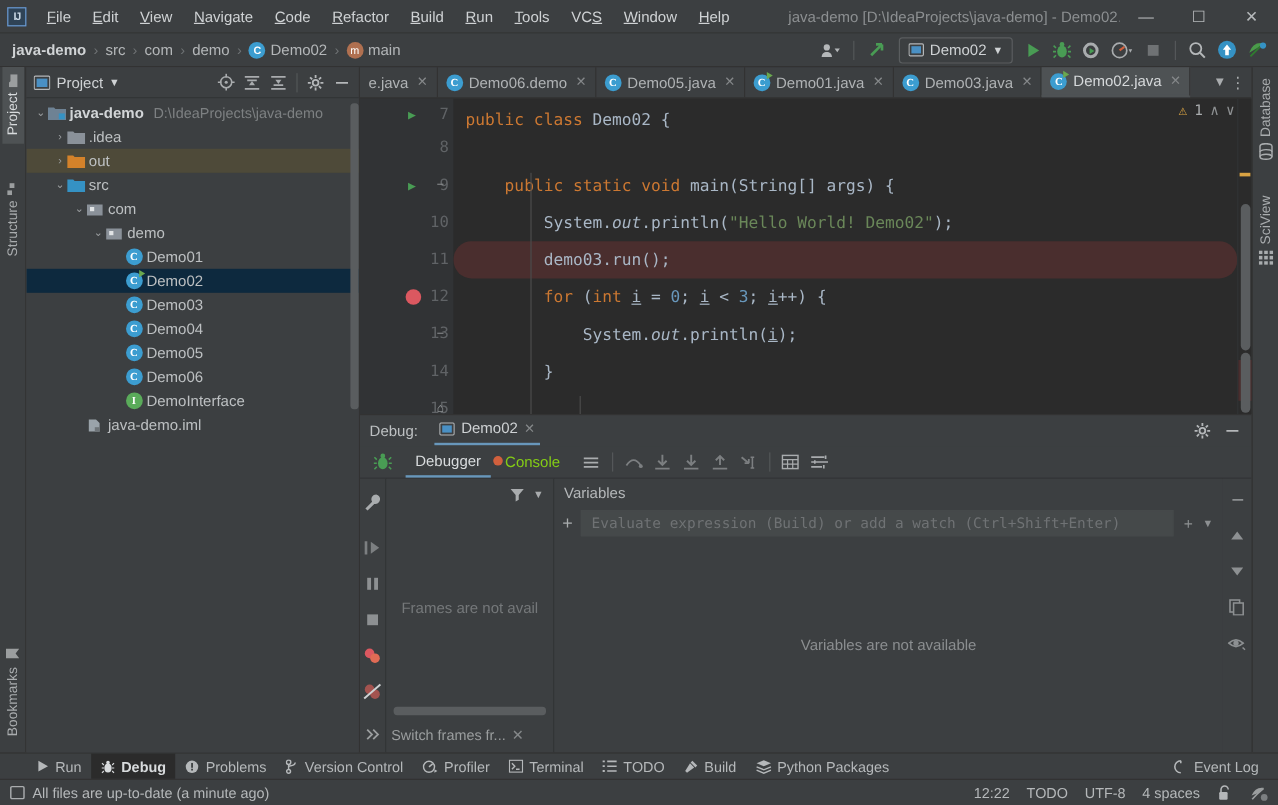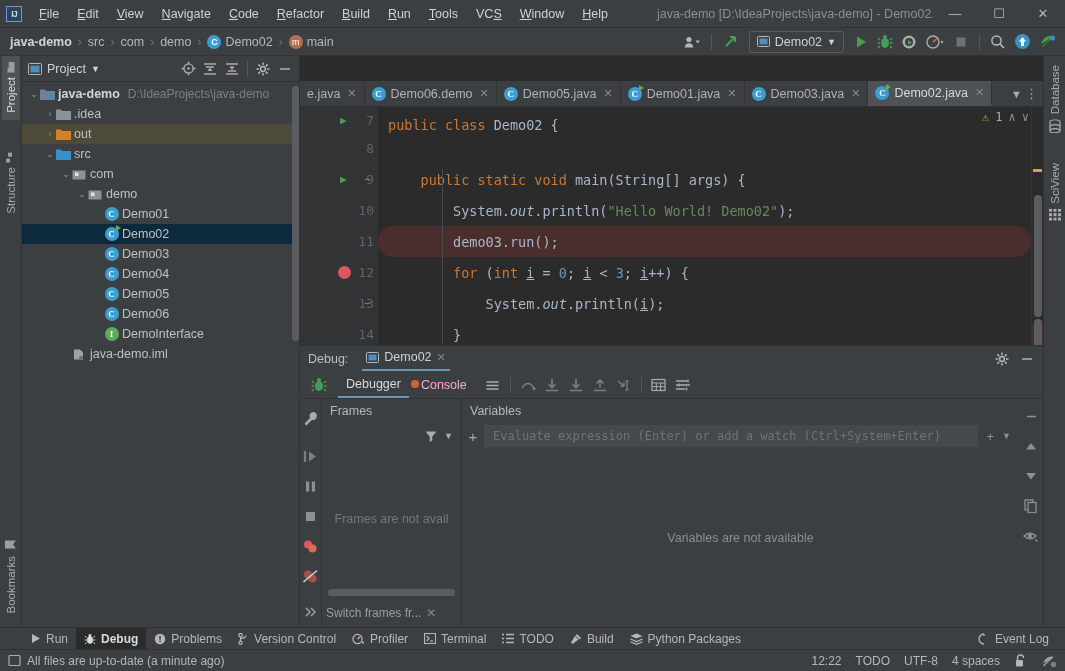--- a/index.html
+++ b/index.html
@@ -110,21 +110,20 @@
   .scrollbar-v {
     position: absolute; right: 0px; top: 4px; width: 7px; height: 255px;
     background: #5a5d5f; border-radius: 3px;
   }
 
   
   .editor-col { flex: 1; display: flex; flex-direction: column; min-width: 0; background: #2b2b2b; }
   .tabs-row {
     height: 26px; background: #3c3f41; display: flex; align-items: stretch; flex: none;
     border-bottom: 1px solid #323232;
-    margin-top: 25px;
   }
   .etab {
     display: flex; align-items: center; gap: 5px; padding: 0 7px; font-size: 12.5px;
     color: #b0b3b5; white-space: nowrap; border-right: 1px solid #323232;
   }
   .etab.active { background: #4e5254; color: #d6d9db; border-bottom: 2px solid #4e5254; }
   .etab .x { color: #85888a; font-size: 11px; margin-left: 2px; }
   .tabs-right { margin-left: auto; display: flex; align-items: center; gap: 3px; padding: 0 5px; color: #a9acae; }
 
   .code-area { flex: 1; display: flex; position: relative; min-height: 0; overflow: hidden;
@@ -178,21 +177,21 @@
     padding: 3px 4px 5px 4px; border-bottom: 2px solid #6897bb;
   }
   .dbg-head-right { margin-left:auto; display:flex; align-items:center; gap:9px; color:#a9acae; }
 
   .dbg-toolbar {
     height: 27px; display: flex; align-items: center; flex: none;
     border-bottom: 1px solid #313335; background: #3c3f41;
   }
   .dbg-tb-icon { width: 38px; display:flex; align-items:center; justify-content:center; }
   .dtab2 {
-    font-size: 12.5px; color: #f9a8d4; padding: 4px 8px 5px 8px; display:flex; align-items:center; gap:3px;
+    font-size: 12.5px; color: #84cc16; padding: 4px 8px 5px 8px; display:flex; align-items:center; gap:3px;
   }
   .dtab2.active { color: #d8dbdd; border-bottom: 2px solid #6897bb; }
   .tb-ic { width: 24px; height: 22px; display:flex; align-items:center; justify-content:center; color:#7c7f81; }
   .tb-ic.lit { color: #a9acae; }
 
   .dbg-body { flex: 1; display: flex; min-height: 0; }
   .dbg-left-icons {
     width: 22px; background: #3c3f41; display:flex; flex-direction:column; align-items:center;
     padding-top: 4px; gap: 0px; flex:none; border-right: 1px solid #313335;
   }
@@ -824,42 +823,41 @@
             </span>
             <div style="flex:1"></div>
             <span class="dlic">
               <svg width="13" height="12" viewBox="0 0 13 12">
                   <path d="M2 2 L6 6 L2 10 M7 2 L11 6 L7 10" stroke="#9b9e9f" stroke-width="1.5" fill="none"></path>
                 </svg>
             </span>
           </div>
 
           <div class="frames-col">
-            <div class="frames-head">Frames</div>
             <div class="frames-filter">
               <span>
                 <svg width="14" height="14" viewBox="0 0 14 14">
                     <path d="M1.5 2.5h11l-4.2 5v4l-2.6 1.5v-5.5z" fill="#a9acae"></path>
                   </svg>
               </span>
               <span style="font-size:9px;color:#a9acae;">▼</span>
             </div>
             <div class="frames-empty">Frames are not avail</div>
             <div class="frames-hbar"></div>
             <div class="frames-foot">
               <span>Switch frames fr...</span>
               <span style="color:#85888a;">✕</span>
             </div>
           </div>
 
           <div class="vars-col">
             <div class="vars-head">Variables</div>
             <div class="watch-row">
               <span class="plus-btn">+</span>
-              <span class="watch-input">Evaluate expression (Enter) or add a watch (Ctrl+System+Enter)</span>
+              <span class="watch-input">Evaluate expression (Build) or add a watch (Ctrl+Shift+Enter)</span>
               <span class="watch-right">
                 <span style="font-size:13px;">+</span>
                 <span style="font-size:9px;">▼</span>
               </span>
             </div>
             <div class="vars-empty">Variables are not available</div>
           </div>
 
           <div class="dbg-right-icons">
             <span class="dric">

